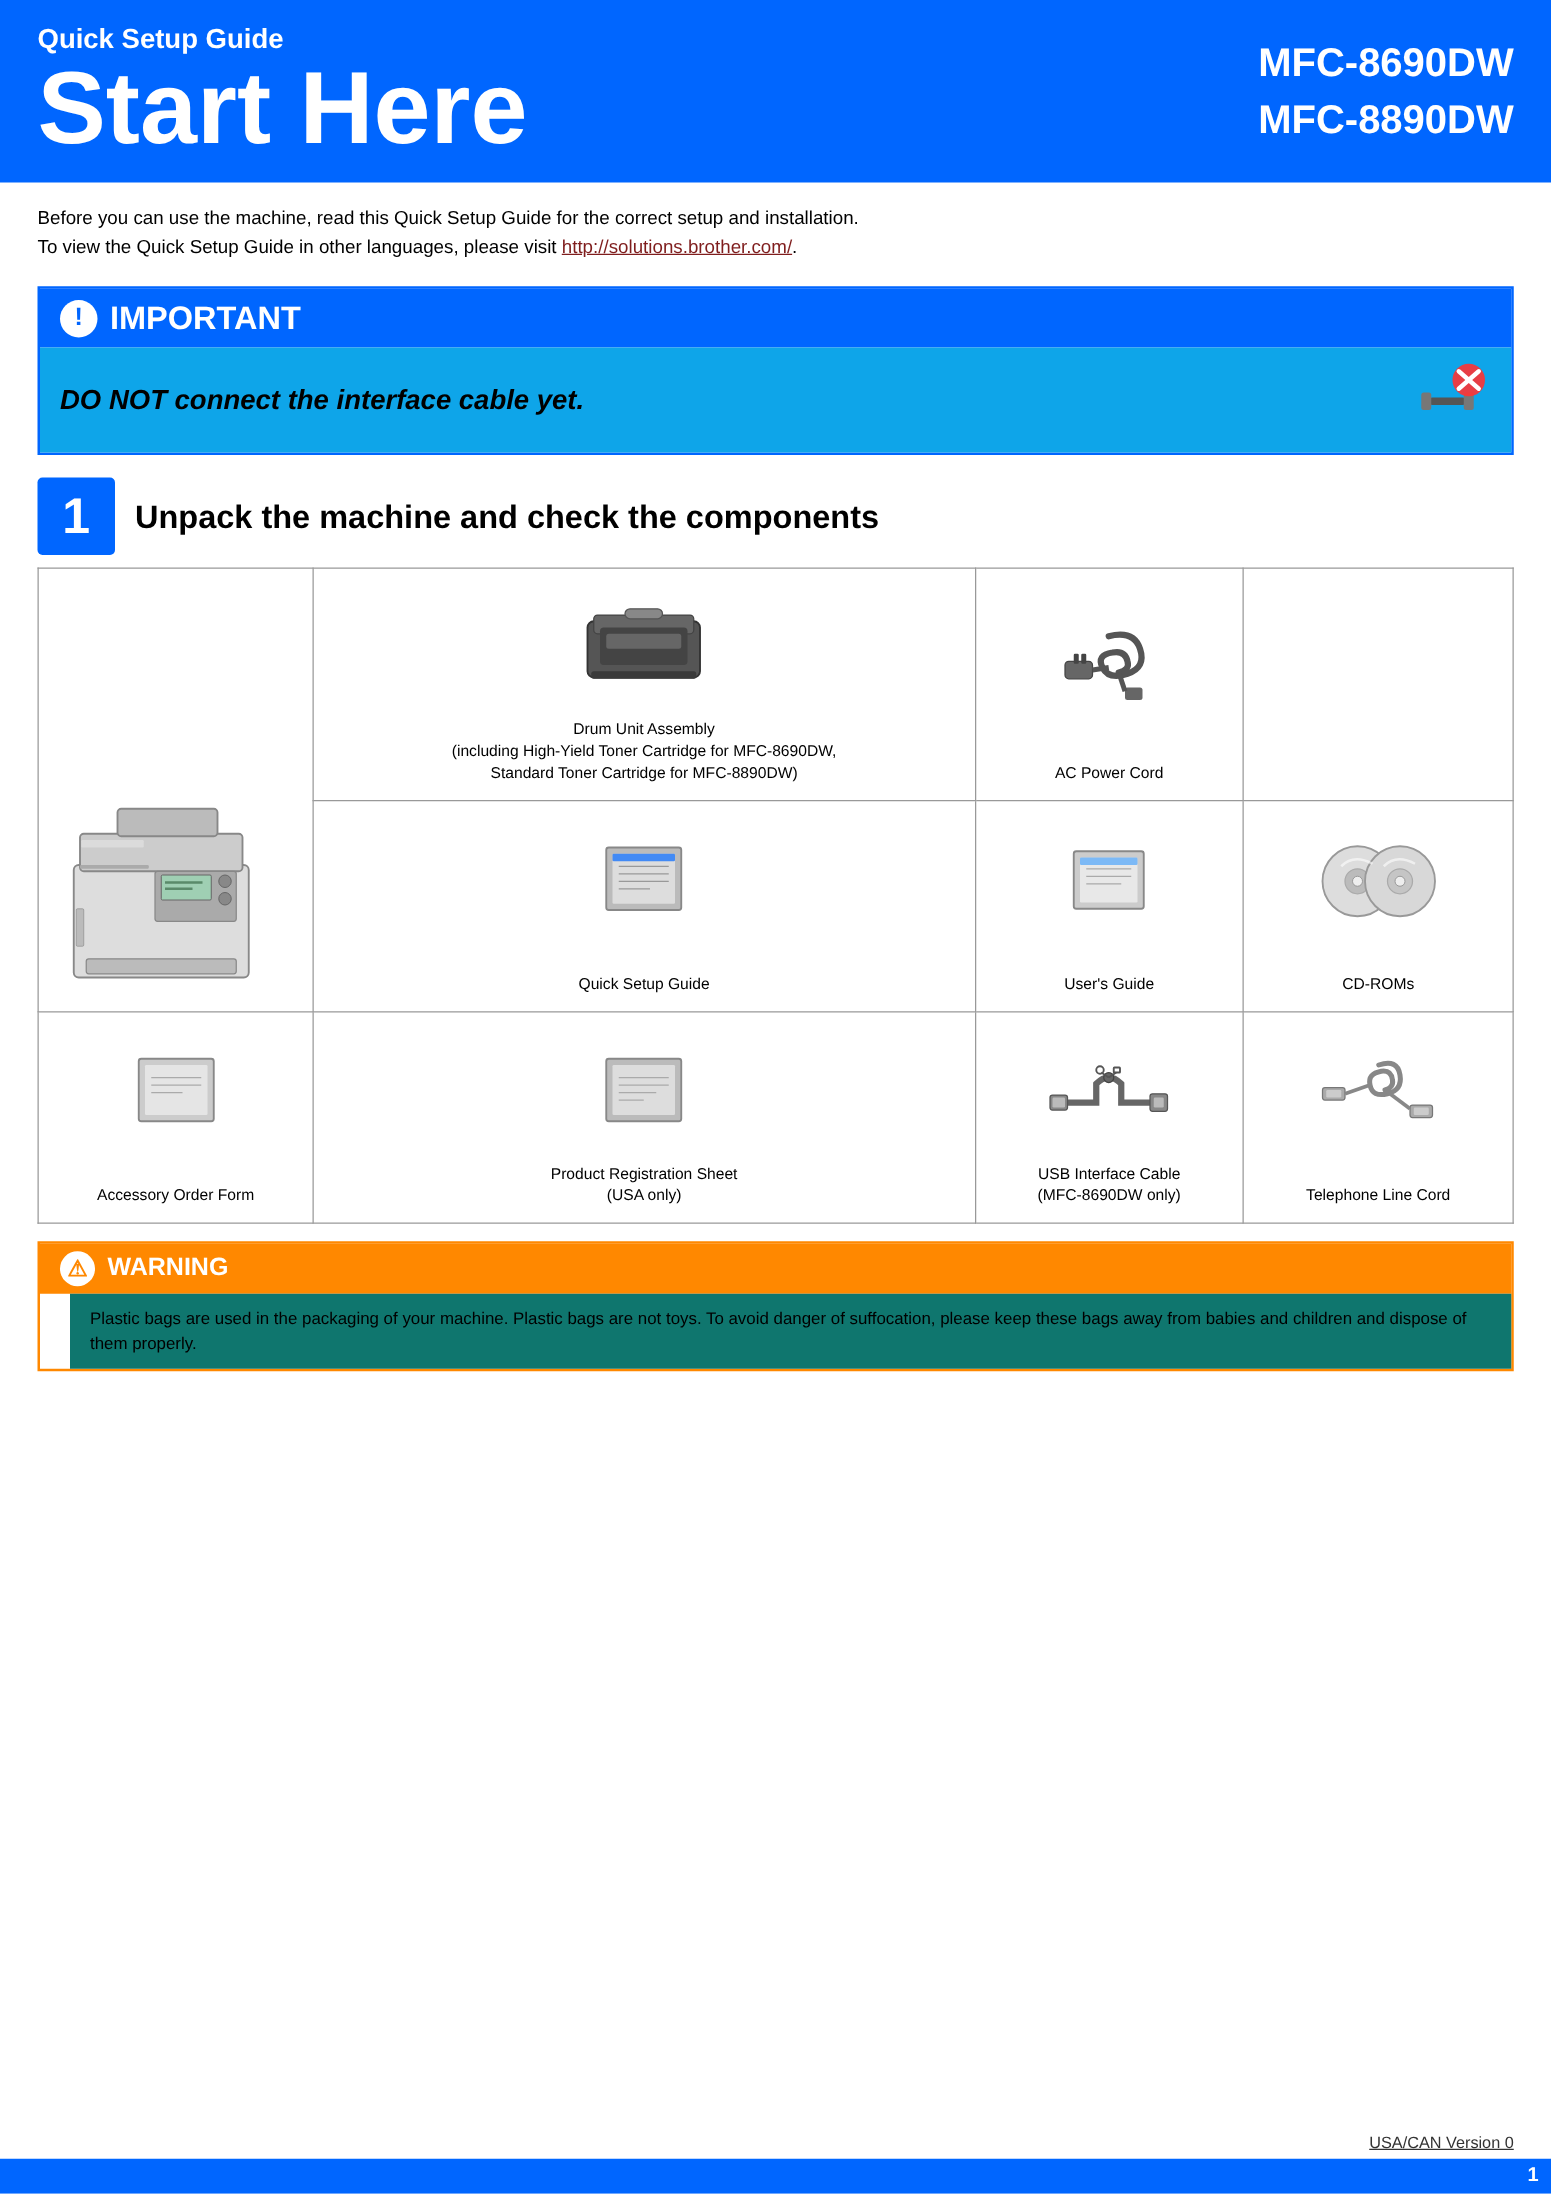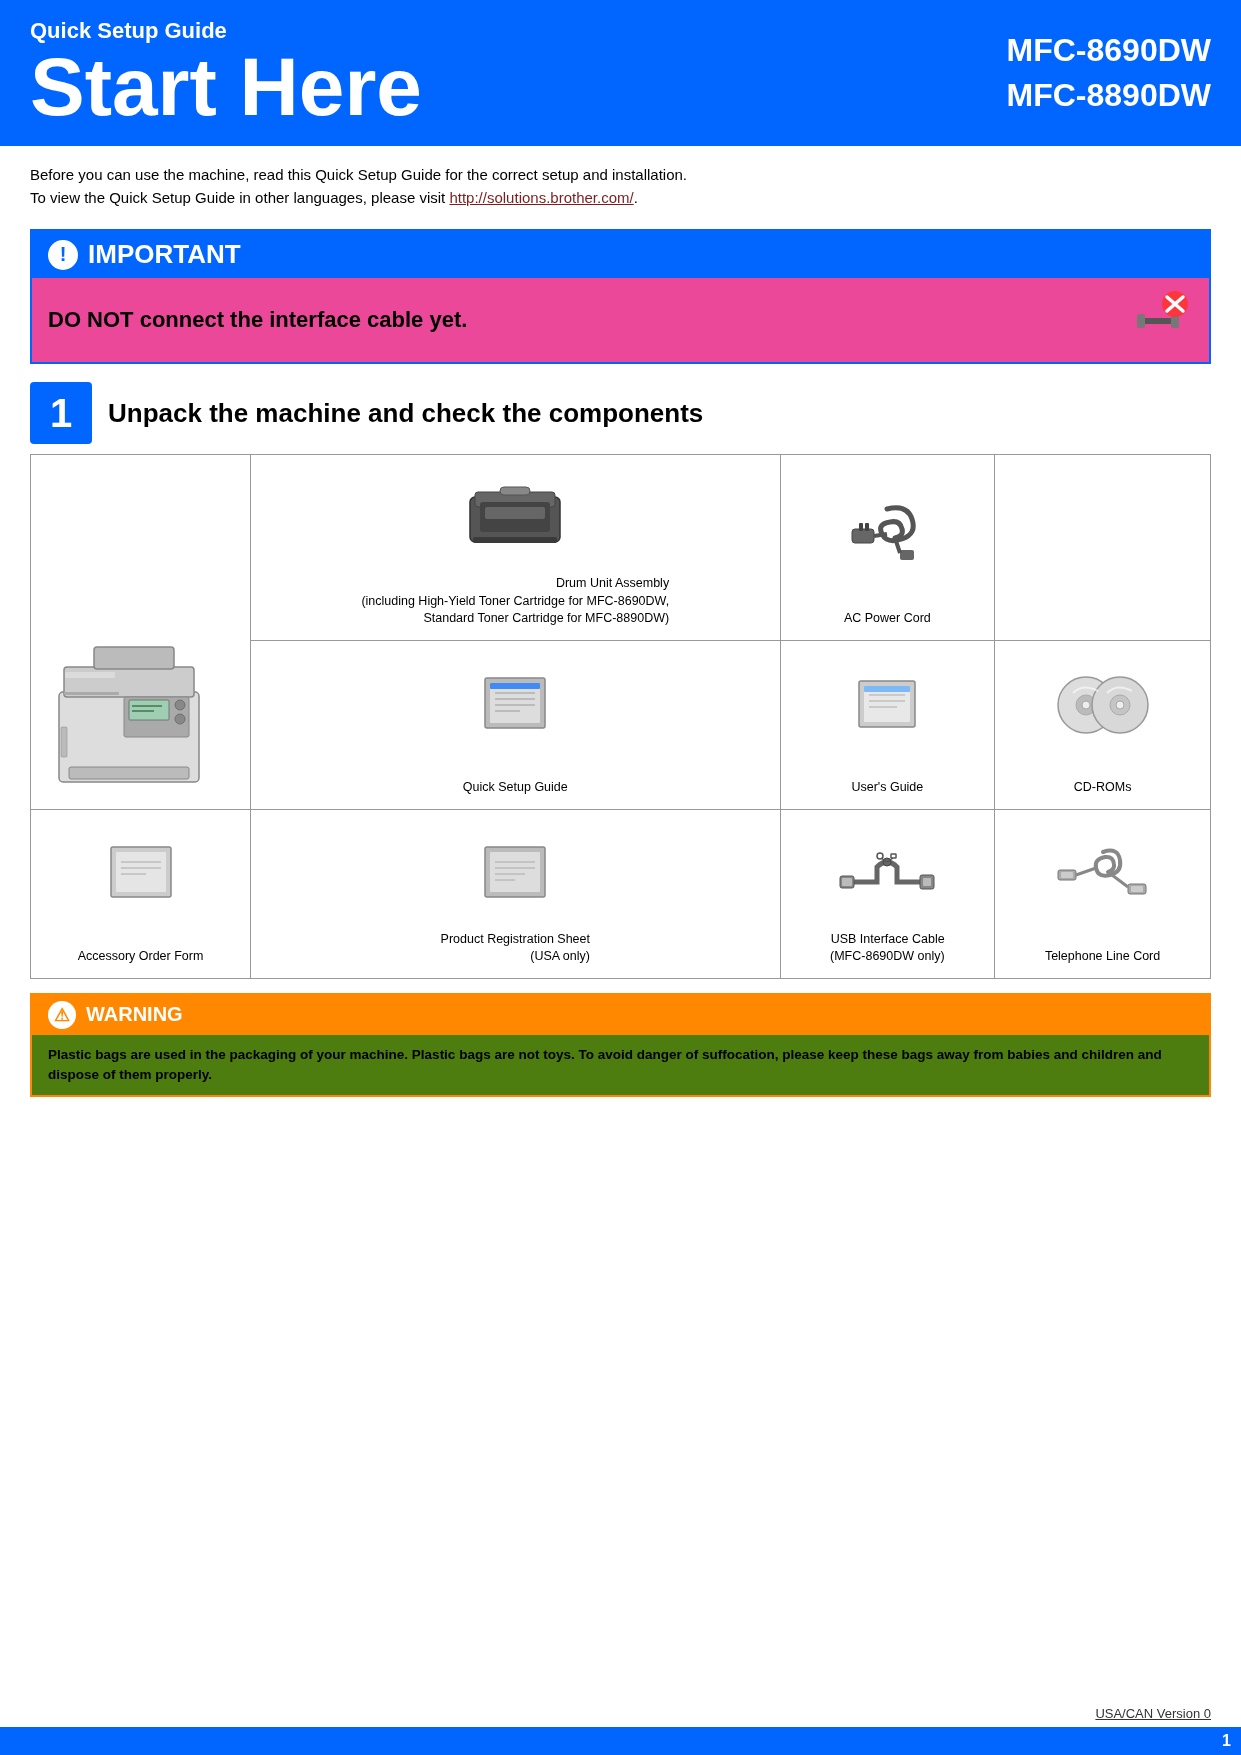--- a/index.html
+++ b/index.html
@@ -80,21 +80,22 @@
       border-radius: 50%;
       font-size: 20px;
       font-weight: bold;
       flex-shrink: 0;
     }
     .important-body {
       padding: 12px 16px;
       display: flex;
       align-items: center;
       justify-content: space-between;
-      background: #ec4899;
+      background: #0ea5e9;
+      font-style: italic;
     }
     .important-body .do-not-text {
       font-size: 22px;
       font-weight: bold;
     }
     .no-cable-icon {
       width: 70px;
       height: 60px;
       position: relative;
       flex-shrink: 0;
@@ -145,21 +146,21 @@
       display: flex;
       align-items: center;
       justify-content: center;
       margin-bottom: 8px;
     }
     .components-table .item-label {
       min-height: 36px;
       display: flex;
       align-items: flex-end;
       justify-content: center;
-      text-align: right;
+      text-align: center;
     }
 
     
     svg { display: block; }
 
     
     .warning-box {
       margin: 14px 30px 10px 30px;
       border: 2px solid #FF8800;
     }
@@ -181,24 +182,25 @@
       height: 28px;
       background: #fff;
       color: #FF8800;
       border-radius: 50%;
       font-size: 18px;
       font-weight: bold;
       flex-shrink: 0;
     }
     .warning-body {
       padding: 10px 16px;
-      background: #4d7c0f;
+      background: #0f766e;
       font-size: 13.5px;
-      font-weight: bold;
+      font-weight: normal;
       line-height: 1.5;
+      margin-left: 24px;
     }
 
     
     .footer {
       position: absolute;
       bottom: 0;
       left: 0;
       right: 0;
     }
     .footer-version {

